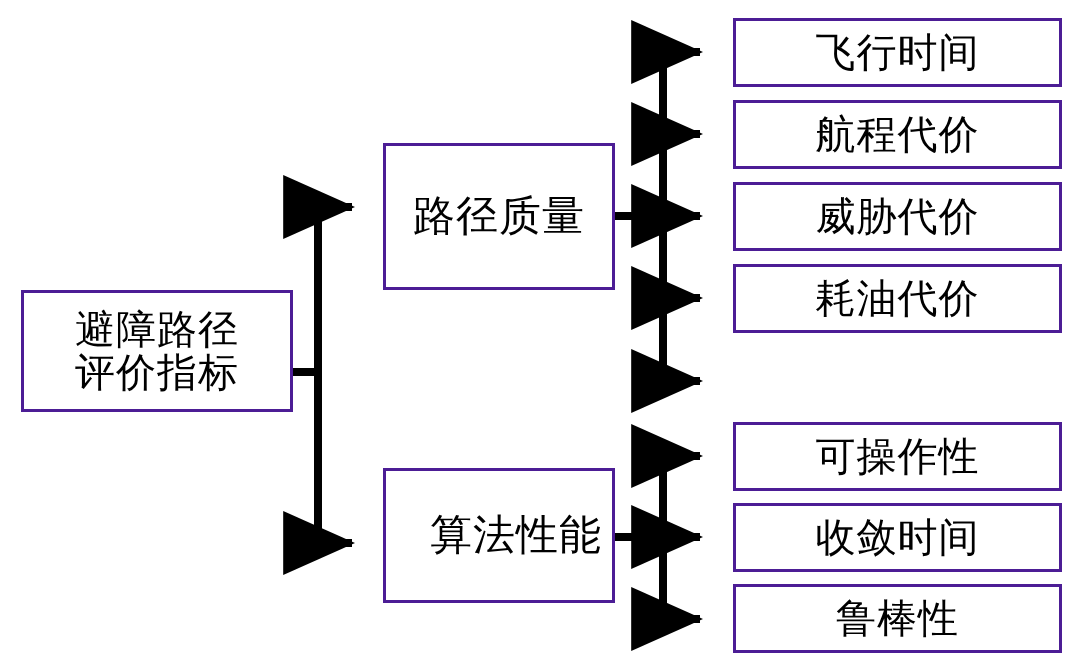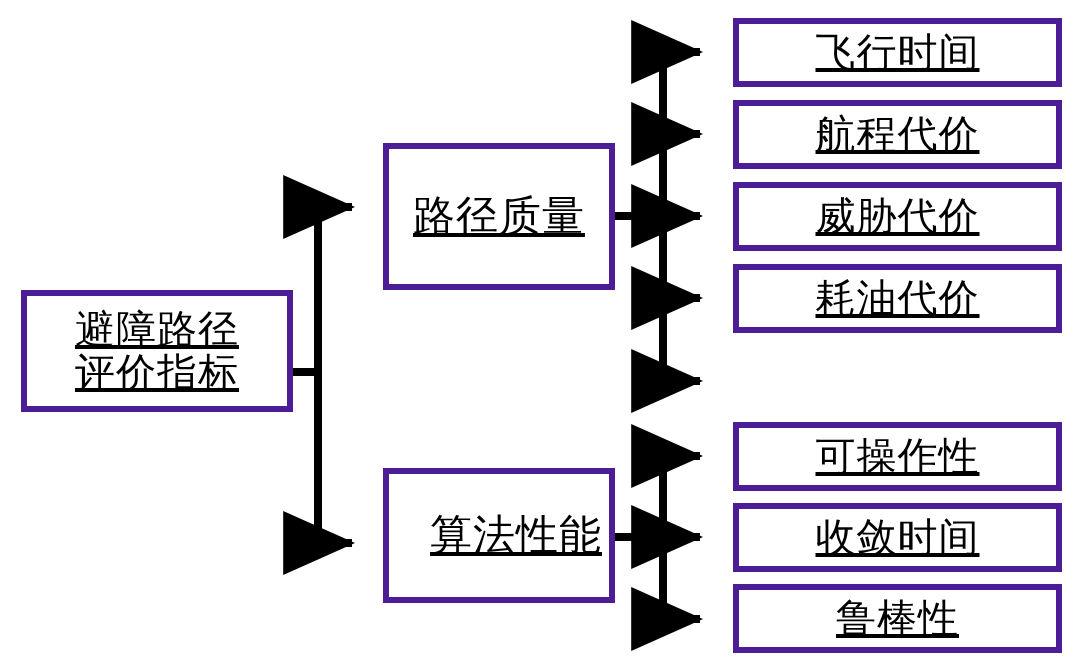--- a/index.html
+++ b/index.html
@@ -21,29 +21,28 @@
     left: 0;
     top: 0;
     width: 1080px;
     height: 660px;
     pointer-events: none;
   }
   .node {
     position: absolute;
     box-sizing: border-box;
     background: #ffffff;
-    border: 6px solid #4c1d95;
+    border: 3px solid #4c1d95;
     display: flex;
     align-items: center;
     justify-content: center;
     text-align: center;
     color: #000000;
     line-height: 1.08;
     z-index: 2;
-    text-decoration: underline;
   }
   .node-root {
     font-size: 40px;
     letter-spacing: 1px;
   }
   .node-branch {
     font-size: 42px;
     letter-spacing: 1px;
   }
   .node-leaf {

